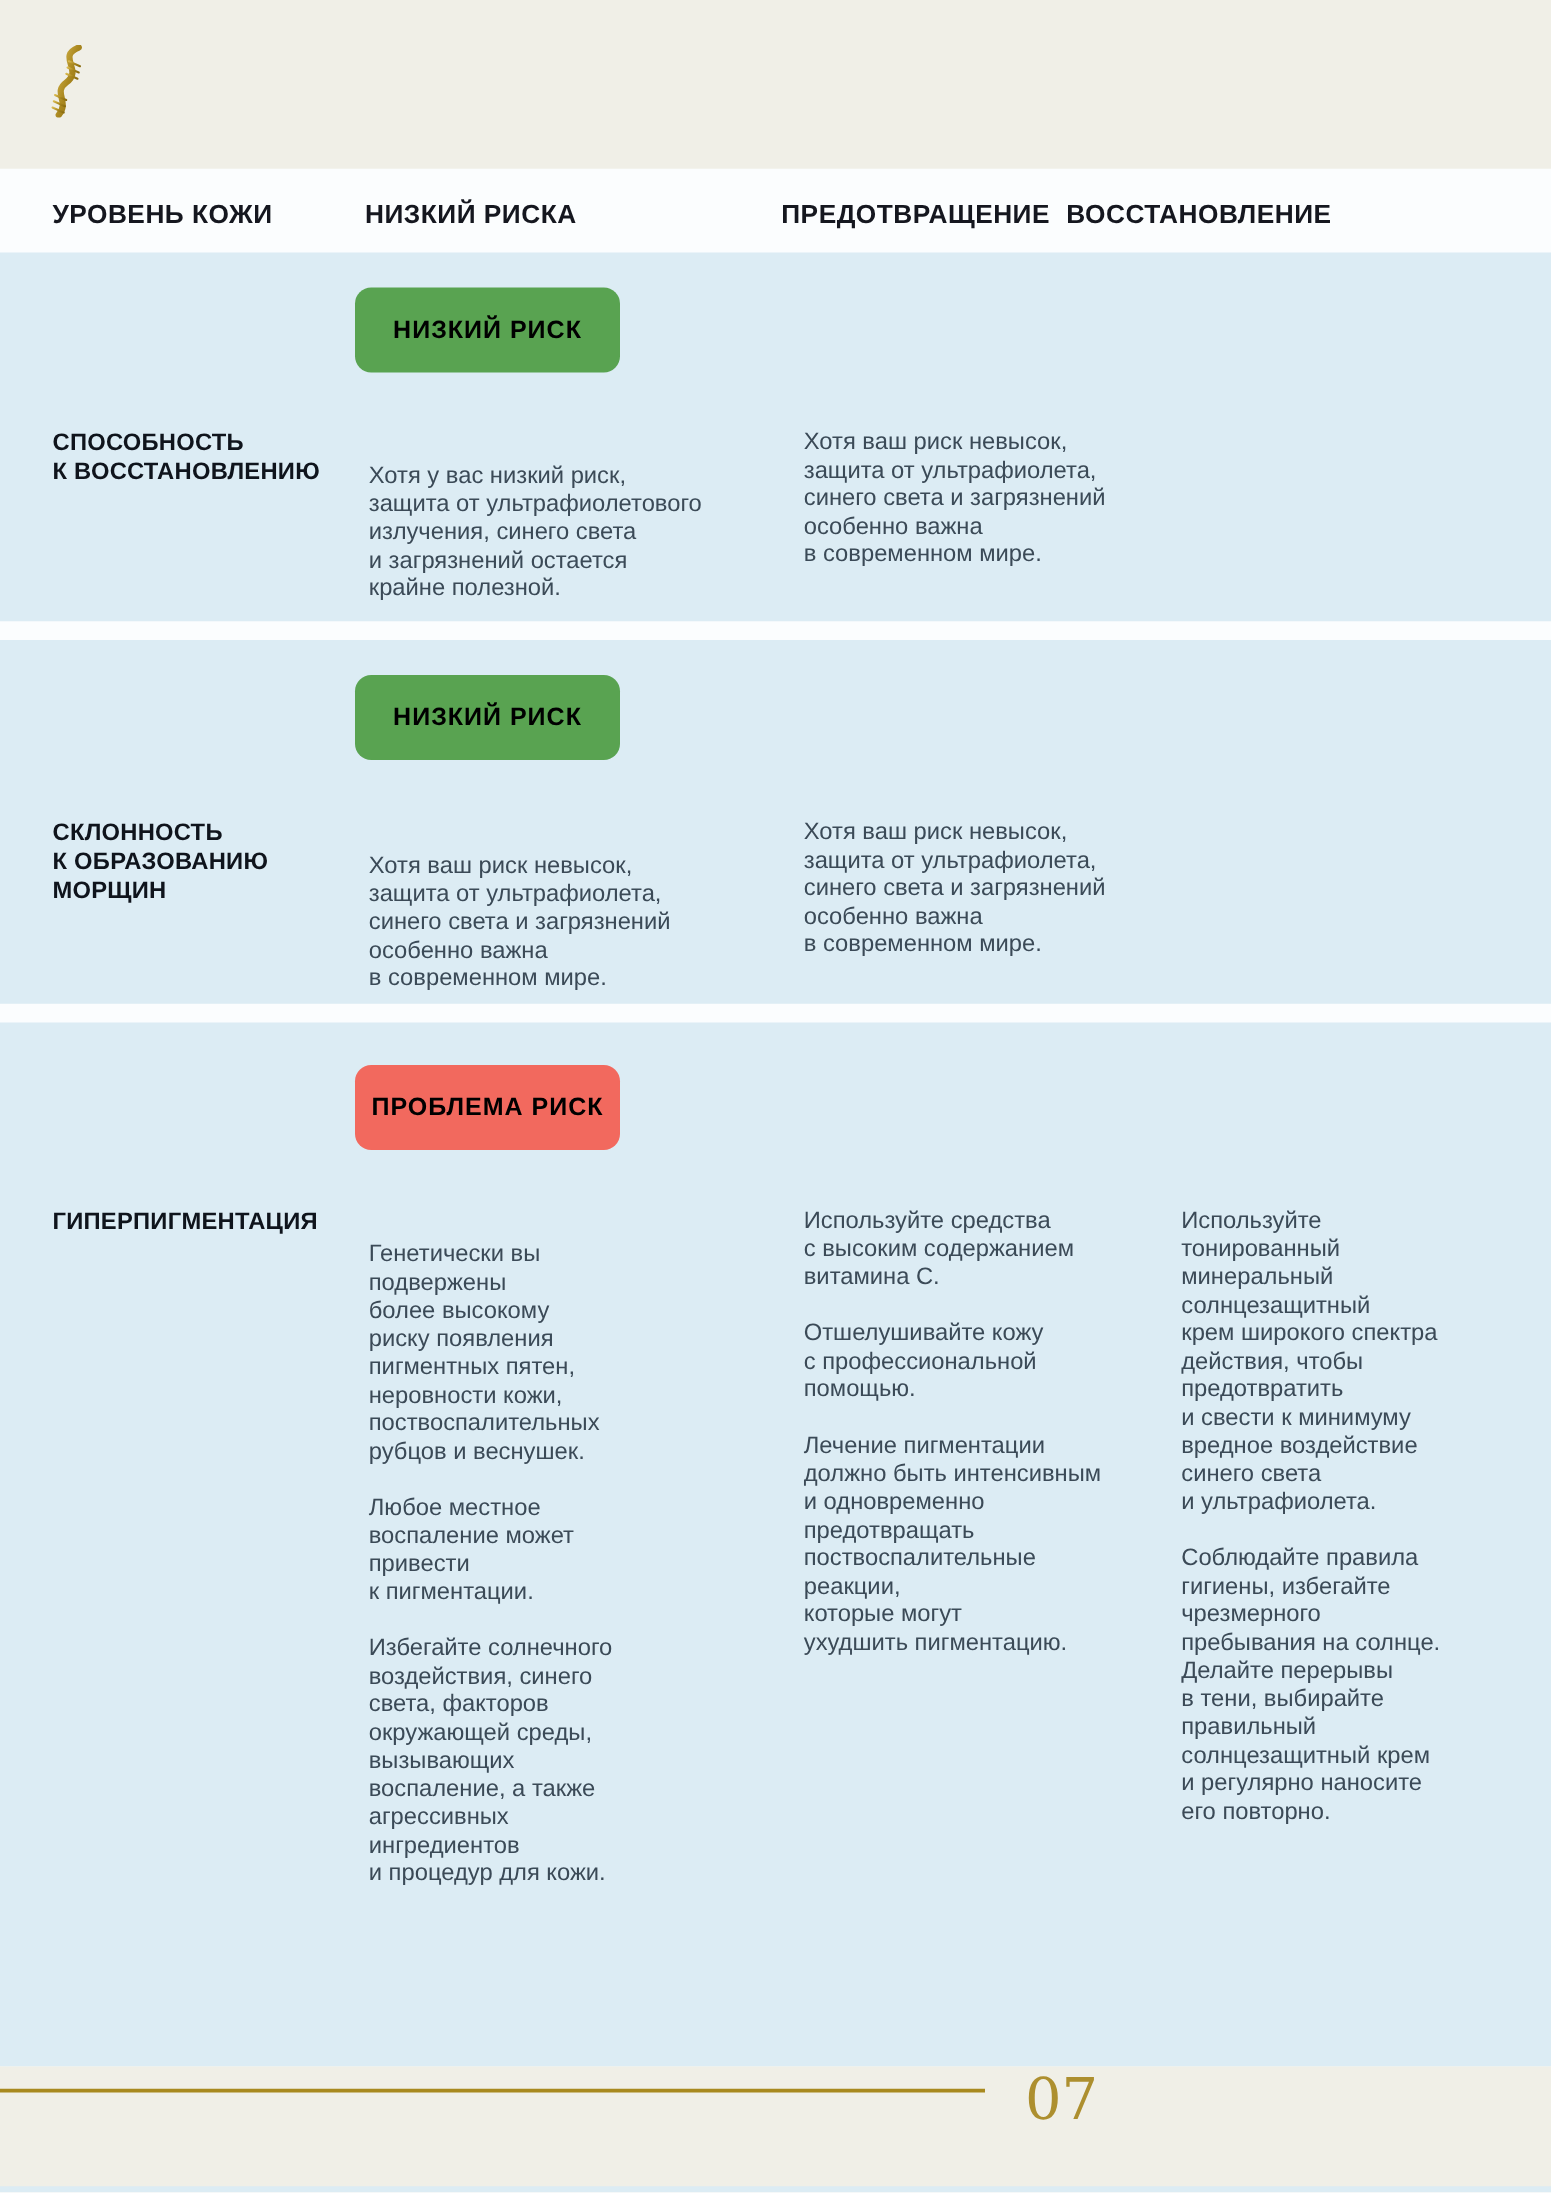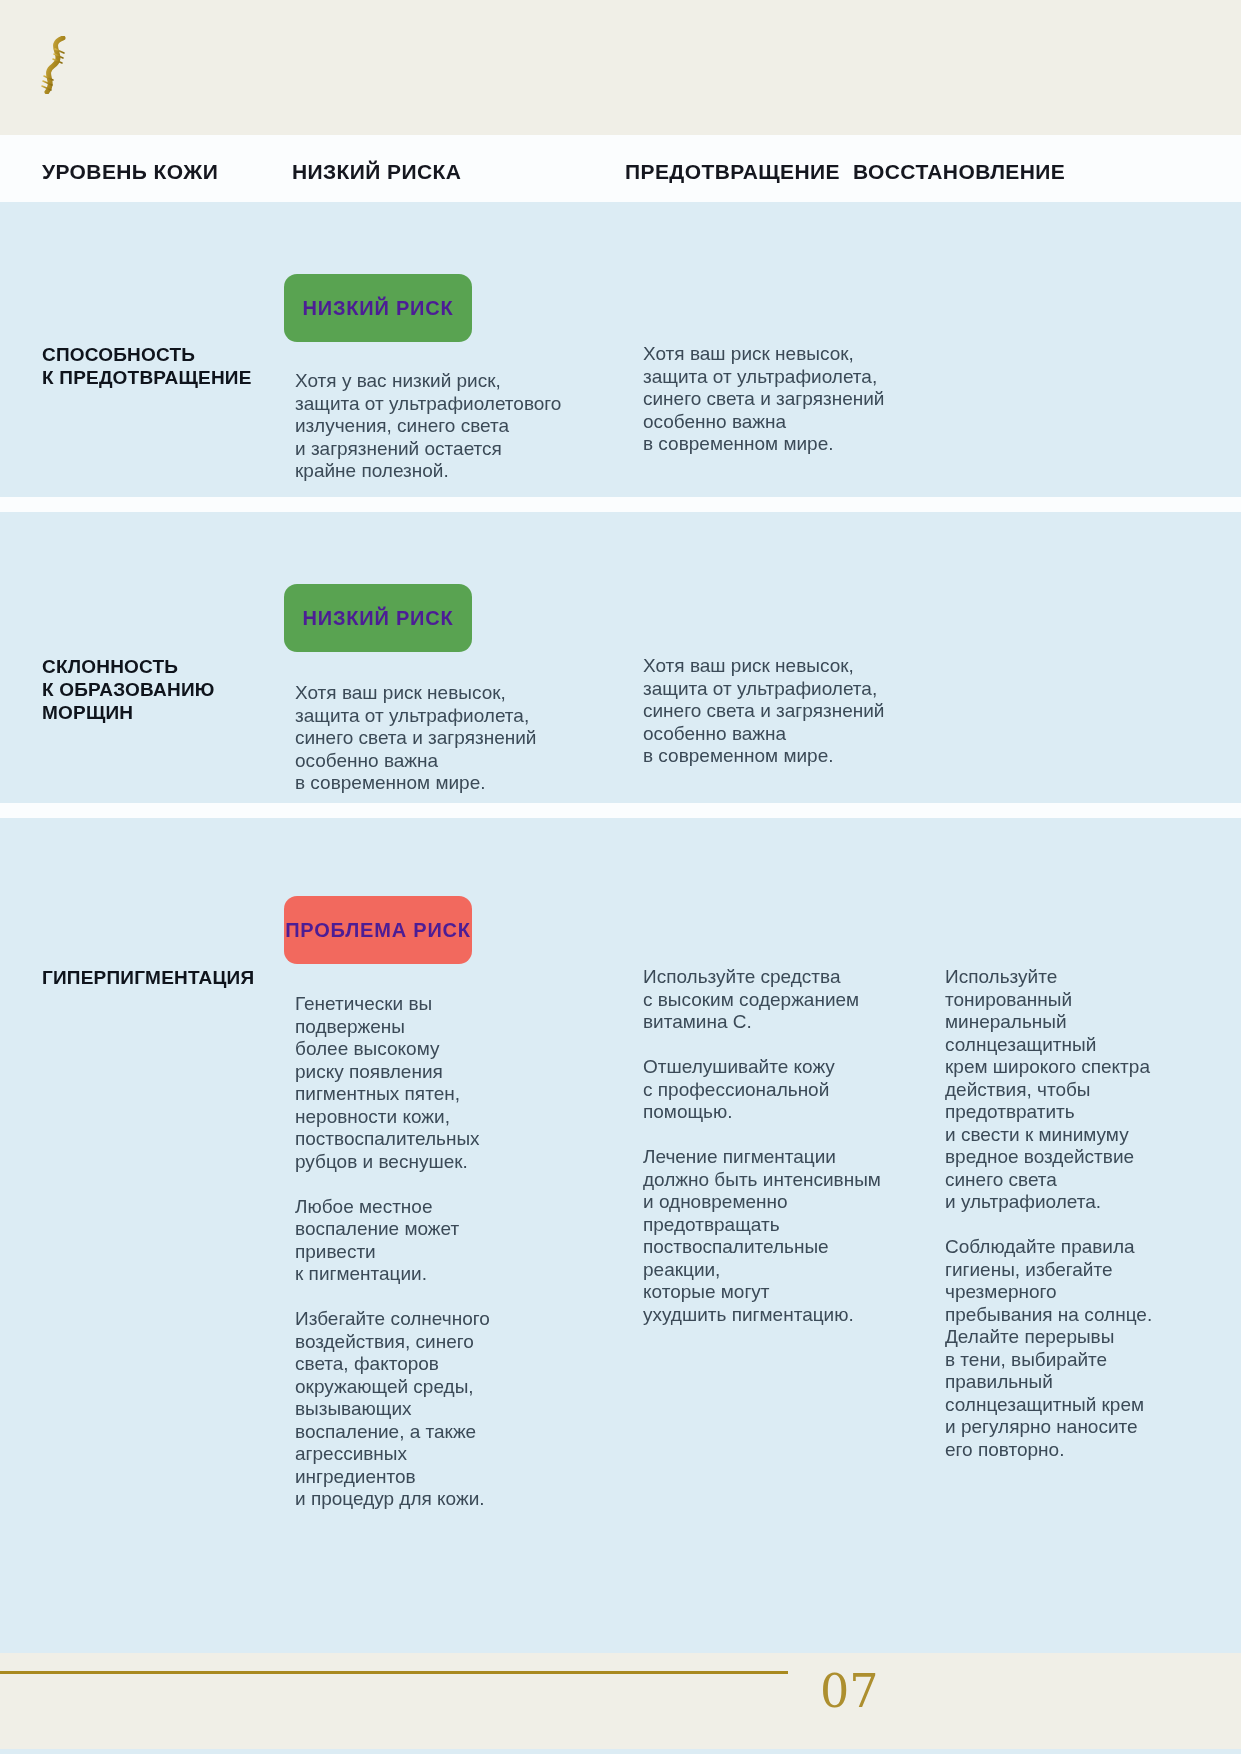--- a/index.html
+++ b/index.html
@@ -14,42 +14,42 @@
   .col-h {
     position:absolute; top:160px; font-size:21px; font-weight:bold;
     color:#15171f; letter-spacing:0.4px; white-space:nowrap;
   }
   .h1 { left:42px; } .h2 { left:292px; } .h3 { left:625px; } .h4 { left:853px; }
   .card { position:absolute; left:0; width:100%; background:#dcecf4; }
   .c1 { top:202px; height:295px; }
   .c2 { top:512px; height:291px; }
   .c3 { top:818px; height:835px; }
   .badge {
-    position:absolute; left:284px; width:188px; height:68px; border-radius:13px;
-    color:#4c1d95; font-weight:bold; font-size:20px; letter-spacing:0.8px;
-    display:flex; align-items:center; justify-content:center; white-space:nowrap;margin-top:44px;
+    position:absolute; left:284px; width:212px; height:68px; border-radius:13px;
+    color:#000000; font-weight:bold; font-size:20px; letter-spacing:0.8px;
+    display:flex; align-items:center; justify-content:center; white-space:nowrap;
   }
   .c1 .badge,.c2 .badge { top:28px; }
   .c3 .badge { top:34px; }
   .problem {
     position:absolute; left:42px; width:245px; font-size:19px; font-weight:bold;
     line-height:23px; color:#0f141c; white-space:pre-line; letter-spacing:0.2px;
   }
   .body {
     position:absolute; width:285px; font-size:19px; line-height:22.5px;
     color:#3b4a57; white-space:pre-line;
   }
   .col2 { left:295px;margin-top:27px; } .col3 { left:643px; } .col4 { left:945px; width:262px; }
   .c1 .problem,.c1 .body { top:141px; }
   .c2 .problem,.c2 .body { top:143px; }
   .c3 .problem,.c3 .body { top:148px; }
   .gold-rule { position:absolute; left:0; top:1671px; width:788px; height:3px; }
   .page-number {
     position:absolute; left:820px; top:1652px;
-    font-family:"DejaVu Serif",serif; font-size:46px; font-weight:400;margin-top:12px;
+    font-family:"DejaVu Serif",serif; font-size:46px; font-weight:400;
   }
   .bottom-strip { position:absolute; left:0; bottom:0; width:100%; height:5px; background:#dcecf4; }
 </style>
 </head>
 <body>
 
 <div class="page">
 
   <div class="logo">
     <svg width="28" height="58" viewBox="0 0 28 58" xmlns="http://www.w3.org/2000/svg">
@@ -75,21 +75,21 @@
   <div class="white-band"></div>
 
   <span class="col-h h1">УРОВЕНЬ КОЖИ</span>
   <span class="col-h h2">НИЗКИЙ РИСКА</span>
   <span class="col-h h3">ПРЕДОТВРАЩЕНИЕ</span>
   <span class="col-h h4">ВОССТАНОВЛЕНИЕ</span>
 
   <section class="card c1">
     <div class="badge" style="background: rgb(89, 163, 81);">НИЗКИЙ РИСК</div>
     <div class="problem">СПОСОБНОСТЬ
-К ПРЕДОТВРАЩЕНИЕ</div>
+К ВОССТАНОВЛЕНИЮ</div>
     <div class="body col2">Хотя у вас низкий риск,
 защита от ультрафиолетового
 излучения, синего света
 и загрязнений остается
 крайне полезной.</div>
     <div class="body col3">Хотя ваш риск невысок,
 защита от ультрафиолета,
 синего света и загрязнений
 особенно важна
 в современном мире.</div>

